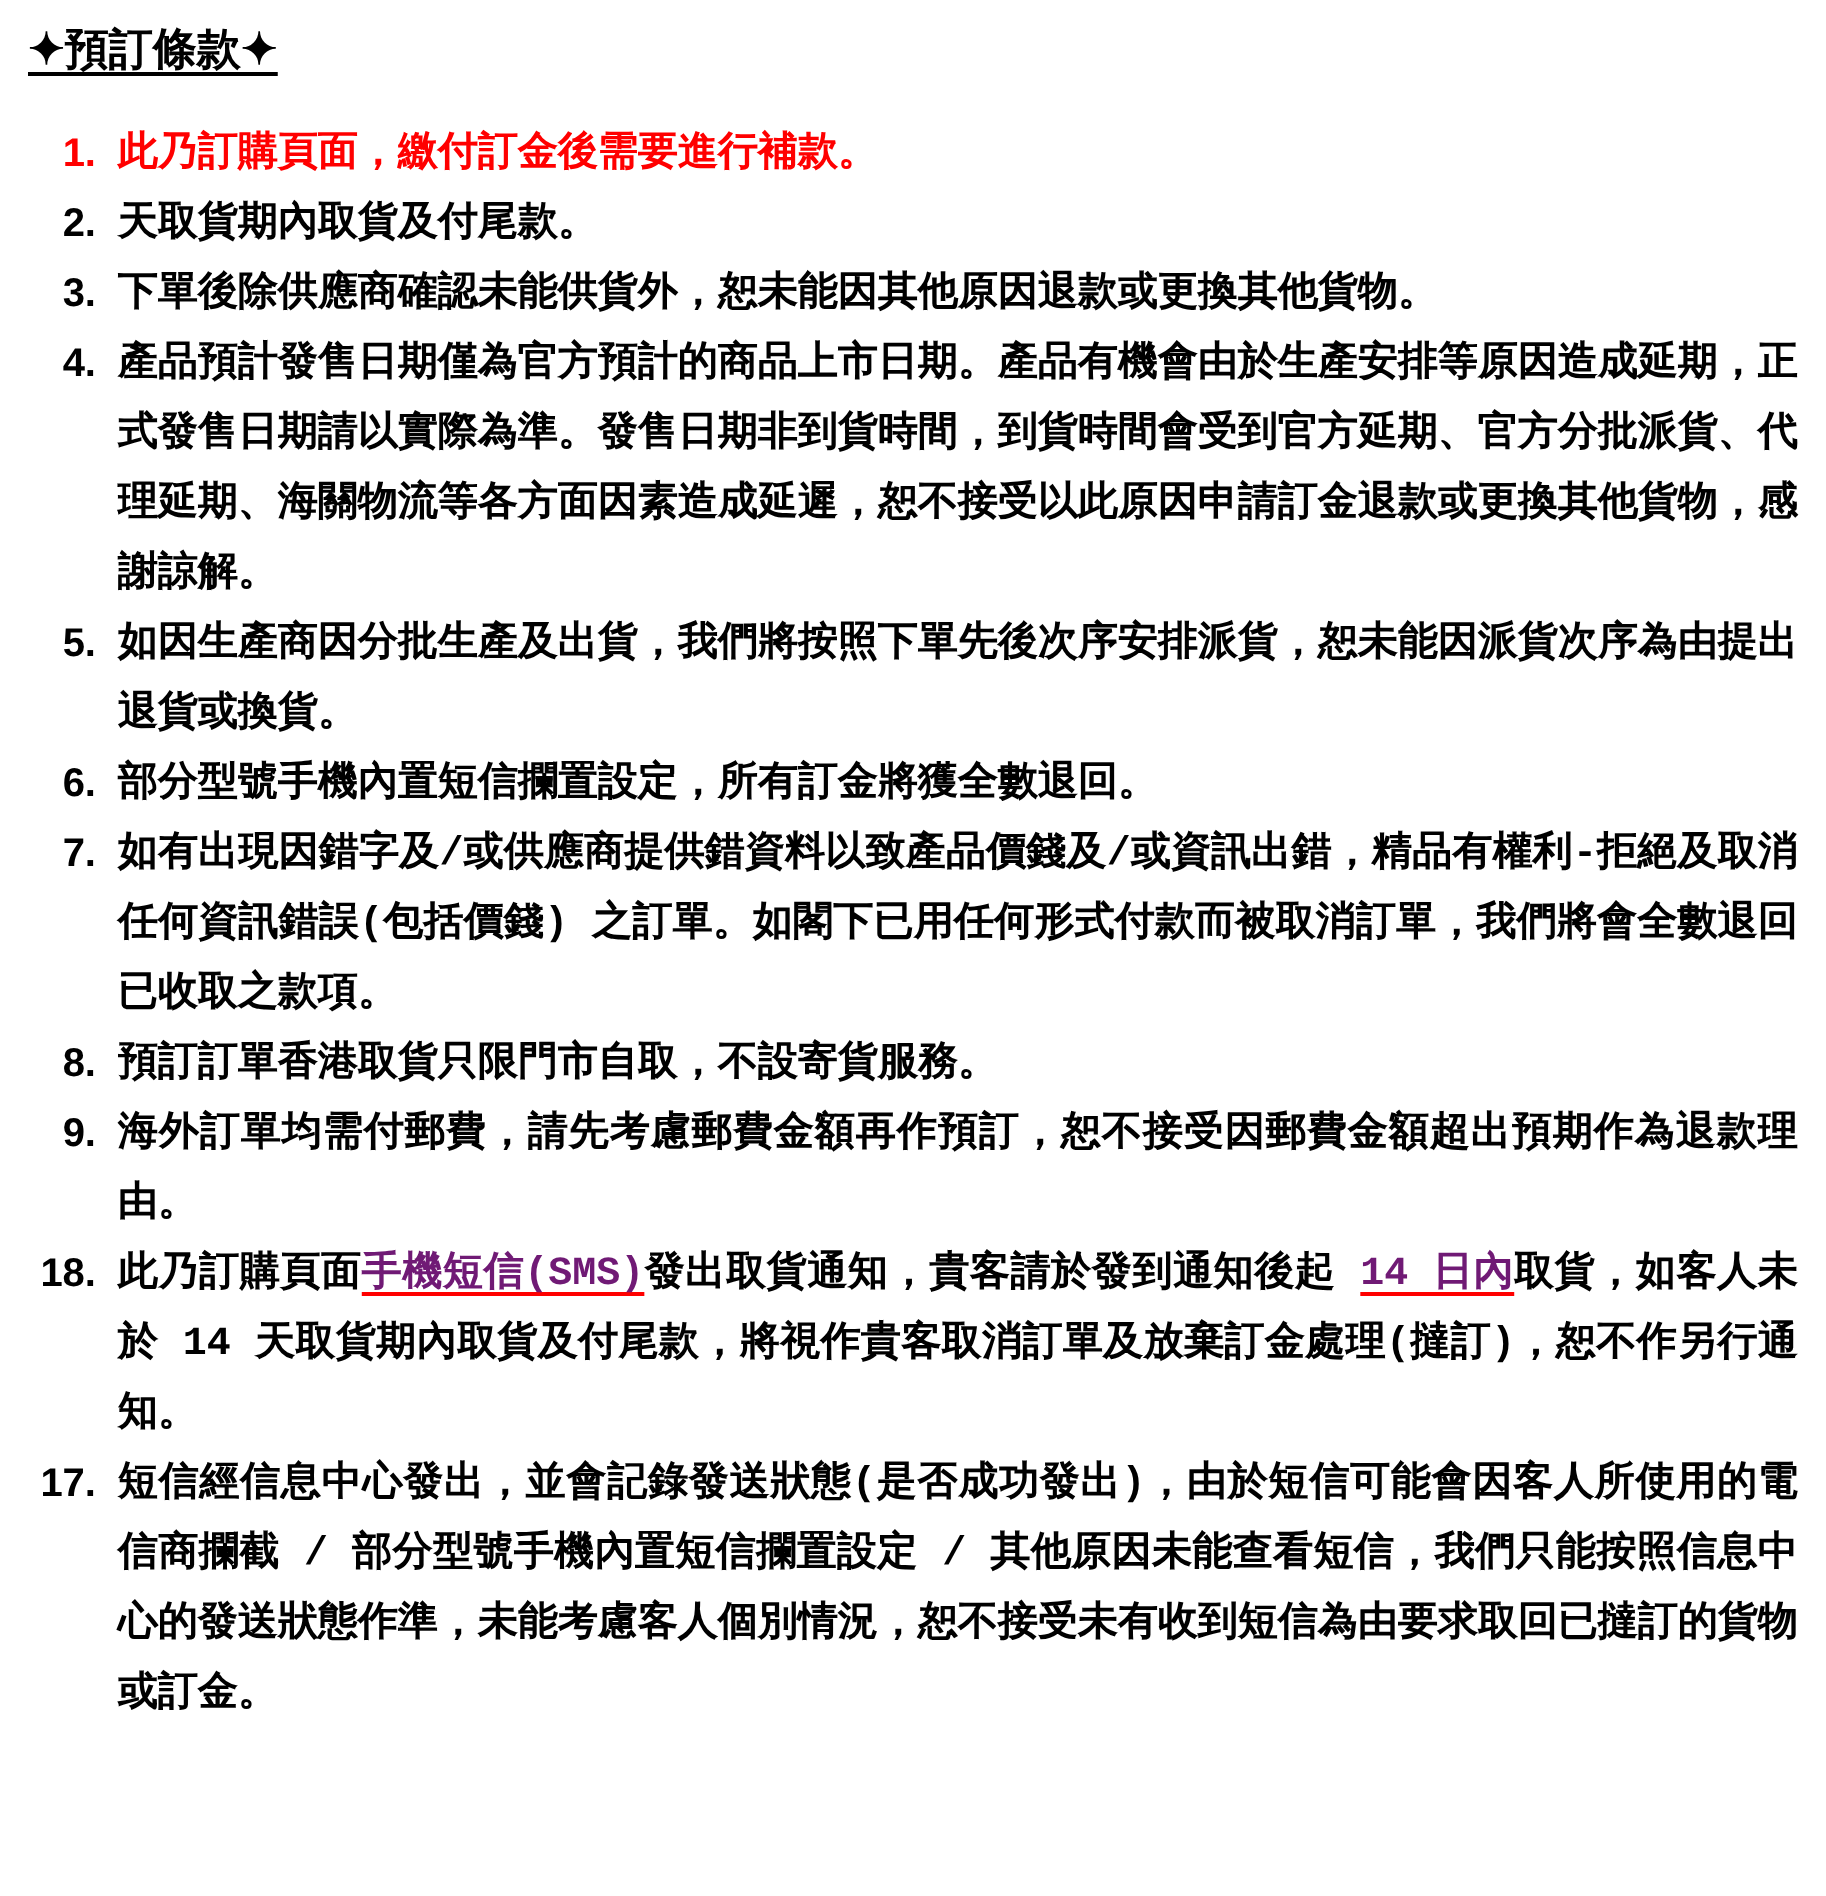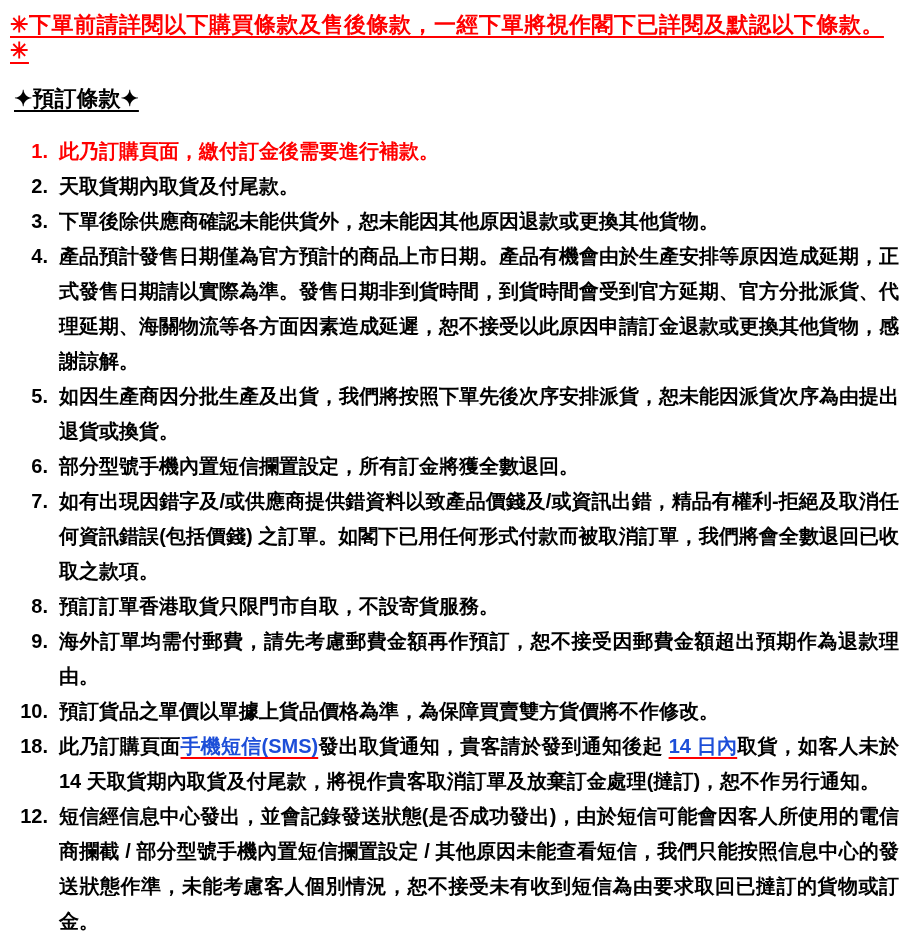--- a/index.html
+++ b/index.html
@@ -53,38 +53,38 @@
   .term-num {
     flex: 0 0 38px;
     text-align: right;
     white-space: nowrap;
   }
   .term-text {
     flex: 1 1 auto;
     margin-left: 11px;
     text-align: justify;
     text-justify: inter-ideograph;
+    font-family: Liberation Mono, monospace;
   }
   .term-item.red .term-num,
   .term-item.red .term-text {
     color: #ff0000;
   }
   .seg-red {
-    color: #1d4ed8;
+    color: #701a75;
     text-decoration: underline;
     text-decoration-color: #ff0000;
     text-decoration-thickness: 2px;
     text-underline-offset: 4px;
   }
 </style>
 </head>
 <body>
 
 <div class="page">
-  <div class="doc-header">✳下單前請詳閱以下購買條款及售後條款，一經下單將視作閣下已詳閱及默認以下條款。✳</div>
 
   <div>
     <span class="section-title">✦預訂條款✦</span>
   </div>
 
   <div class="terms-list" id="terms-list">
       <div class="term-item red">
         <span class="term-num">1.</span>
         <span class="term-text"><span>此乃訂購頁面，繳付訂金後需要進行補款。</span></span>
       </div>
@@ -114,25 +114,21 @@
       </div>
       <div class="term-item">
         <span class="term-num">8.</span>
         <span class="term-text"><span>預訂訂單香港取貨只限門市自取，不設寄貨服務。</span></span>
       </div>
       <div class="term-item">
         <span class="term-num">9.</span>
         <span class="term-text"><span>海外訂單均需付郵費，請先考慮郵費金額再作預訂，恕不接受因郵費金額超出預期作為退款理由。</span></span>
       </div>
       <div class="term-item">
-        <span class="term-num">10.</span>
-        <span class="term-text"><span>預訂貨品之單價以單據上貨品價格為準，為保障買賣雙方貨價將不作修改。</span></span>
-      </div>
-      <div class="term-item">
         <span class="term-num">18.</span>
         <span class="term-text"><span>此乃訂購頁面</span><span class="seg-red">手機短信(SMS)</span><span>發出取貨通知，貴客請於發到通知後起 </span><span class="seg-red">14 日內</span><span>取貨，如客人未於 14 天取貨期內取貨及付尾款，將視作貴客取消訂單及放棄訂金處理(撻訂)，恕不作另行通知。</span></span>
       </div>
       <div class="term-item">
-        <span class="term-num">12.</span>
+        <span class="term-num">17.</span>
         <span class="term-text"><span>短信經信息中心發出，並會記錄發送狀態(是否成功發出)，由於短信可能會因客人所使用的電信商攔截 / 部分型號手機內置短信攔置設定 / 其他原因未能查看短信，我們只能按照信息中心的發送狀態作準，未能考慮客人個別情況，恕不接受未有收到短信為由要求取回已撻訂的貨物或訂金。</span></span>
       </div>
     </div>
 </div>
 
 </body></html>

